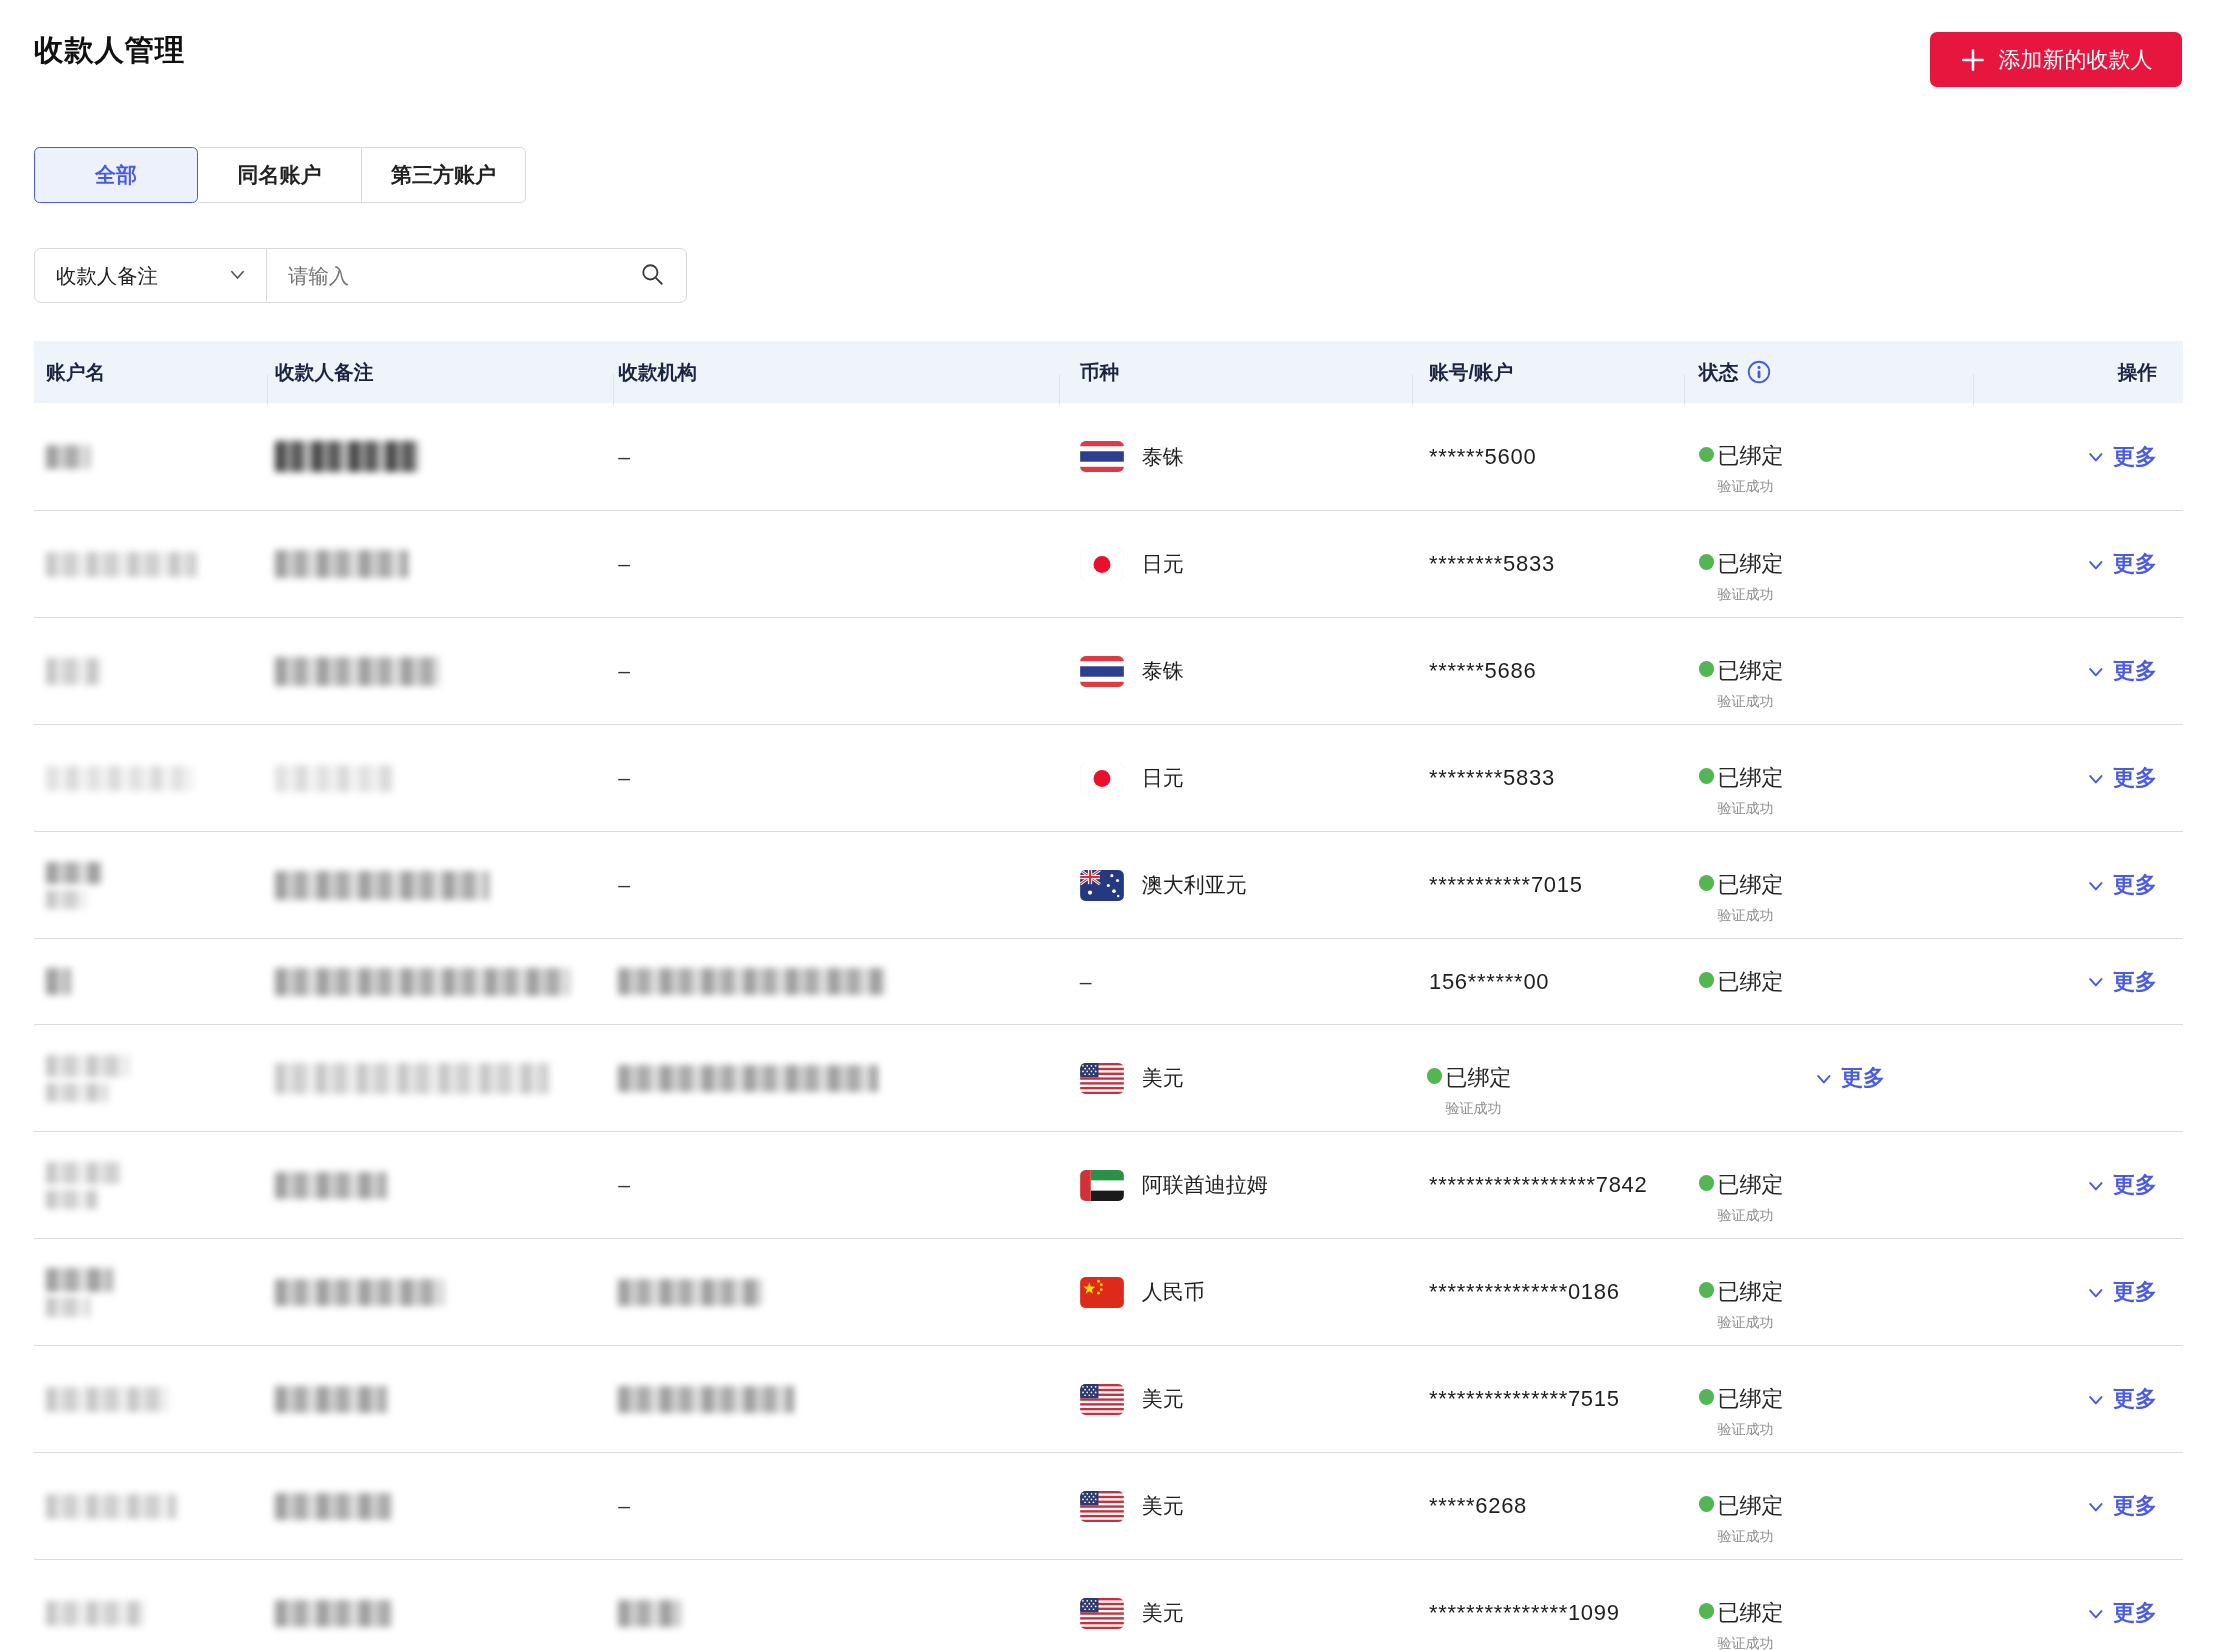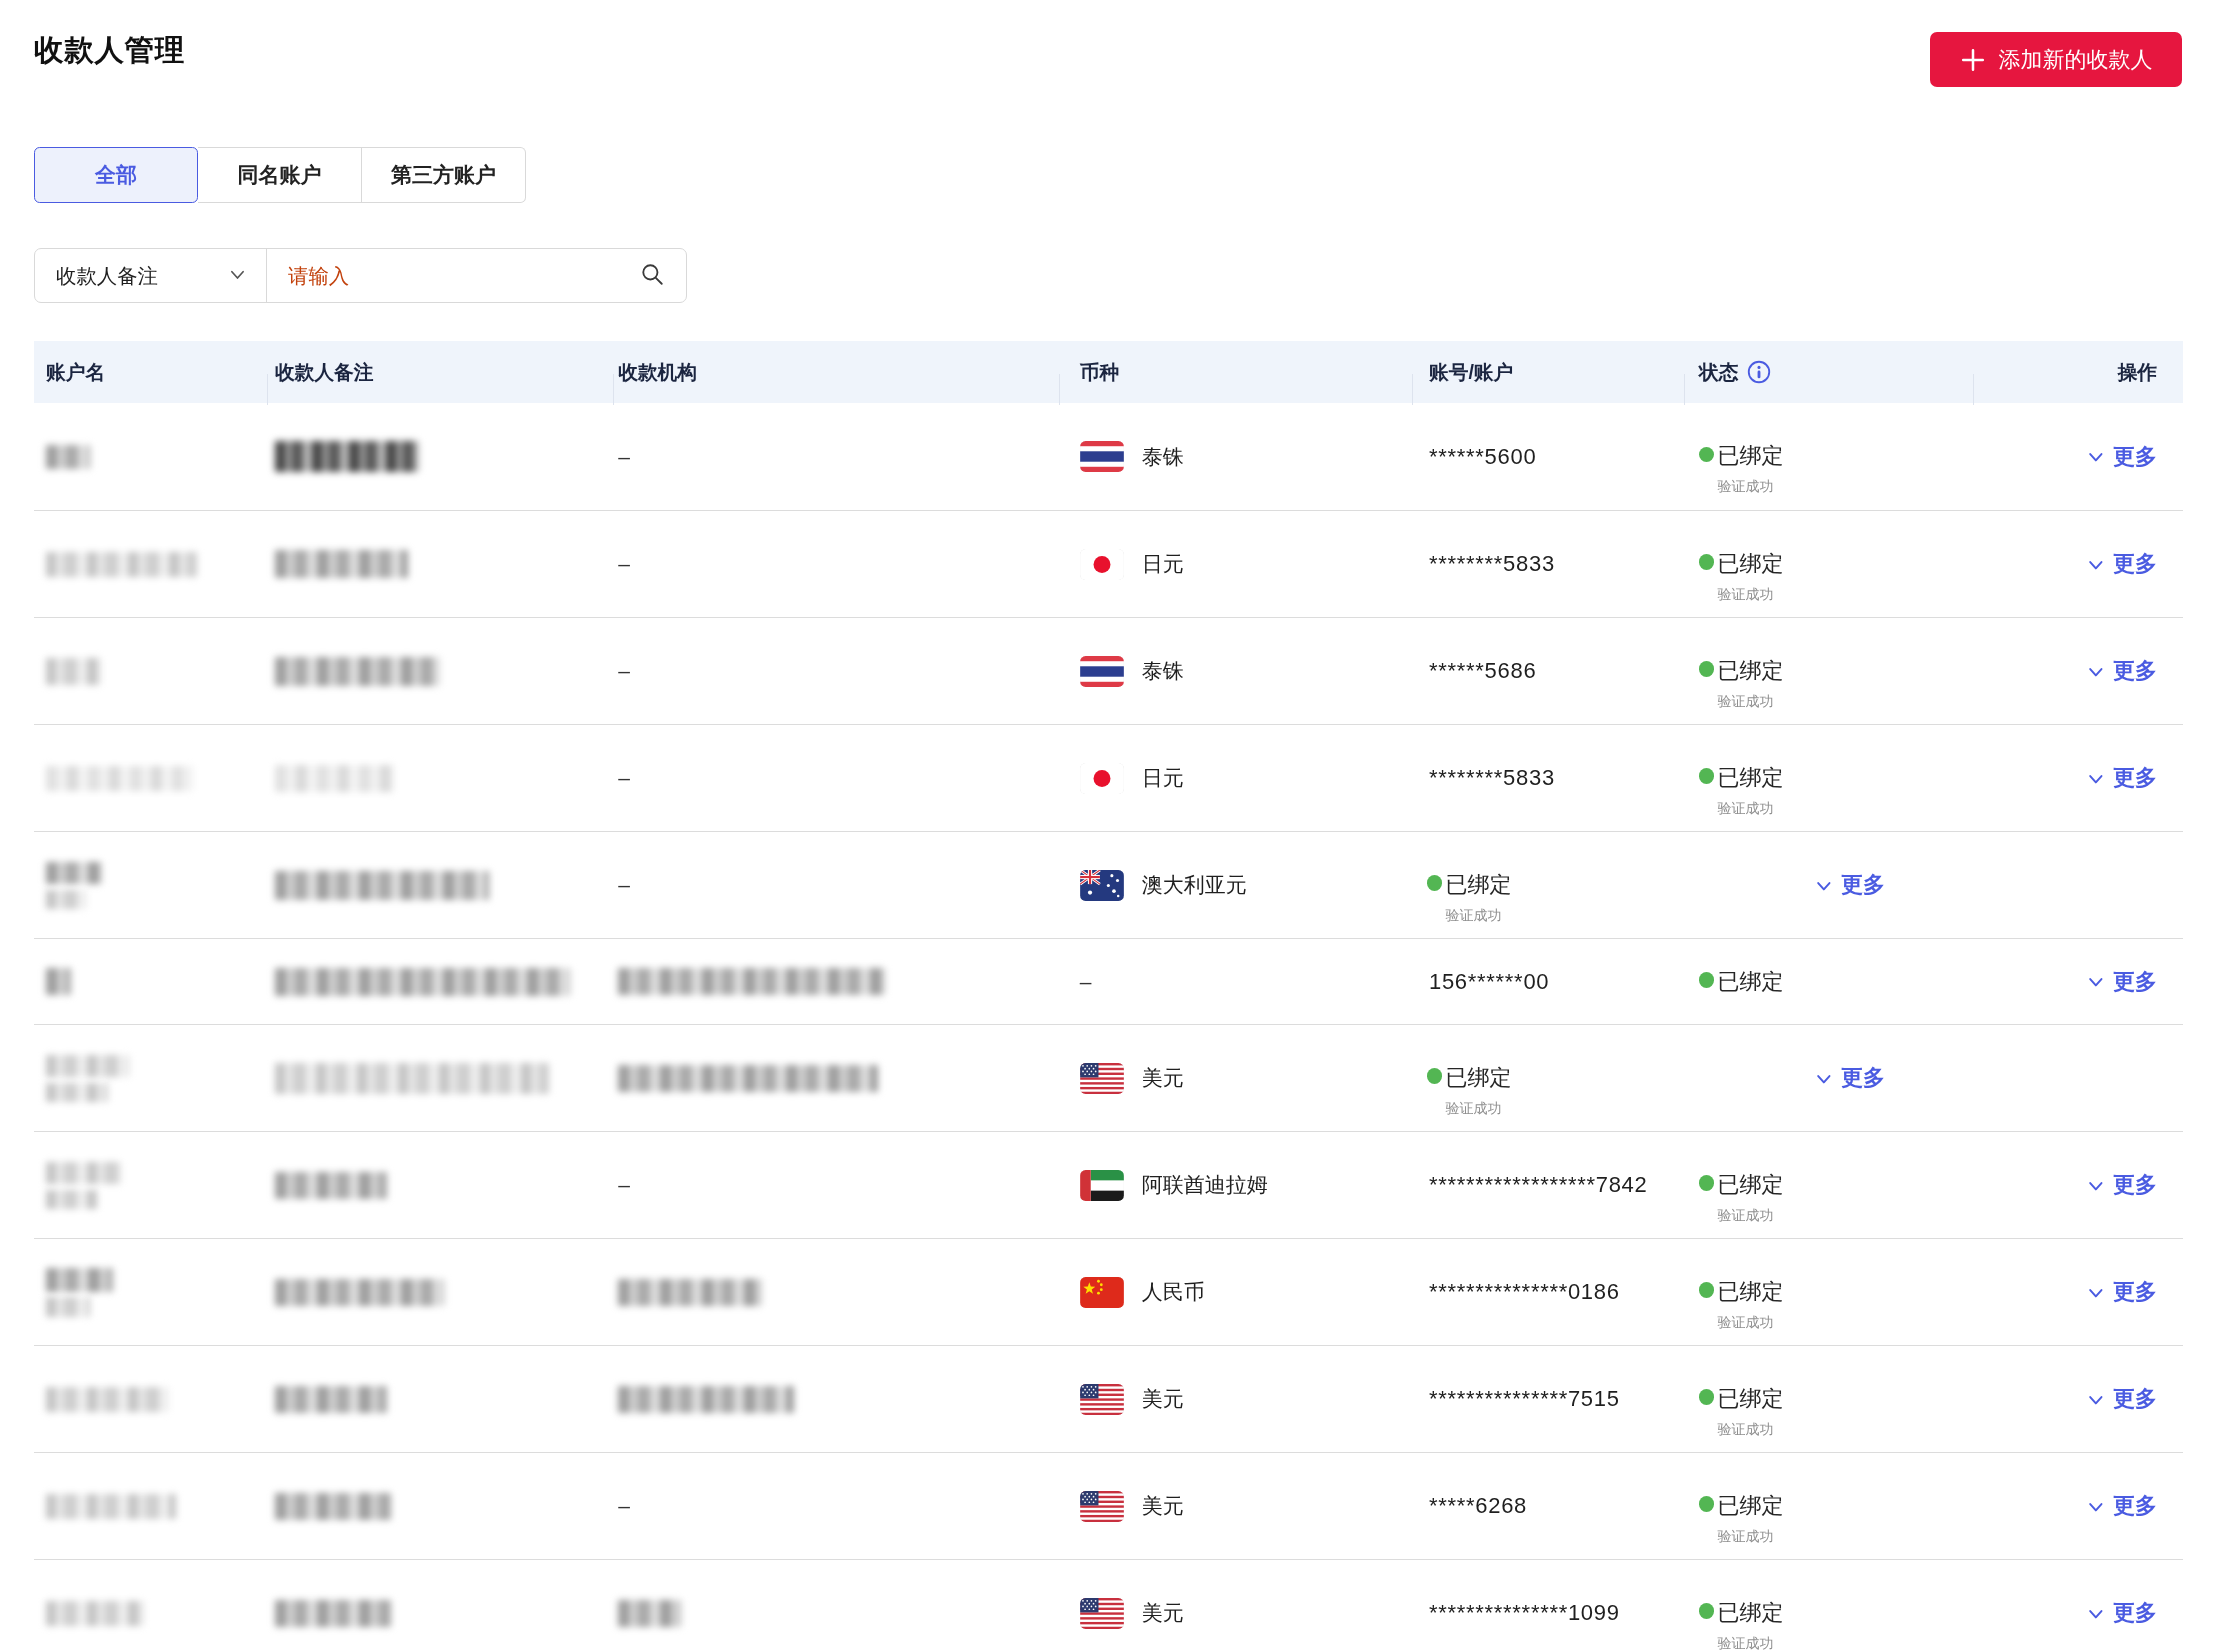--- a/index.html
+++ b/index.html
@@ -25,21 +25,21 @@
   .tab.active { background:#edf1fc; border:1.4px solid #4a5be1; color:#4a5be1; border-radius:5.6px; }
 
   
   .searchbar { display:flex; margin-top:45px; width:653px; height:55px;
                border:1.4px solid #d9d9d9; border-radius:7px; overflow:hidden; }
   .filter-select { width:232px; display:flex; align-items:center; justify-content:space-between;
                    padding:0 18px 0 21px; border-right:1.4px solid #d9d9d9; cursor:pointer; }
   .filter-select .lbl { font-size:20.4px; color:#1f1f1f; }
   .search-input { flex:1; display:flex; align-items:center; justify-content:space-between;
                   padding:0 19.7px 0 21px; cursor:text; }
-  .search-input .ph { font-size:20.4px; color:#c2410c; }
+  .search-input .ph { font-size:20.4px; color:#737373; }
 
   
   .table { margin-top:38px; width:2149px; }
   .thead { display:flex; align-items:center; height:62px; background:#eff4fb; }
   .th { position:relative; font-size:19.7px; font-weight:700; color:#1b2540; display:flex; align-items:center; }
   .th .divider { position:absolute; right:0; top:15.4px; height:31px; width:1.4px; background:#dde3ee; }
   .th:last-child .divider { display:none; }
 
   .c0 { width:234px; padding-left:12px; }
   .c1 { width:346px; padding-left:7px; }
@@ -363,20 +363,23 @@
                 <circle cx="14" cy="32" r="3" fill="#fff"></circle>
                 <circle cx="45" cy="8" r="2.2" fill="#fff"></circle>
                 <circle cx="53" cy="15" r="2.2" fill="#fff"></circle>
                 <circle cx="40" cy="22" r="2.2" fill="#fff"></circle>
                 <circle cx="48" cy="30" r="2.6" fill="#fff"></circle>
                 <circle cx="54" cy="37" r="1.8" fill="#fff"></circle>
               </svg>
             </span>
             <span class="cur-label">澳大利亚元</span>
           </div>
+          <div class="cell c4">
+            <span class="acct">***********7015</span>
+          </div>
           <div class="cell c5">
             <div class="status-wrap shift">
               <span class="dot"></span>
               <div class="status-lines">
                 <span class="status-main">已绑定</span>
                 <span class="status-sub">验证成功</span>
               </div>
             </div>
           </div>
           <div class="cell c6">

